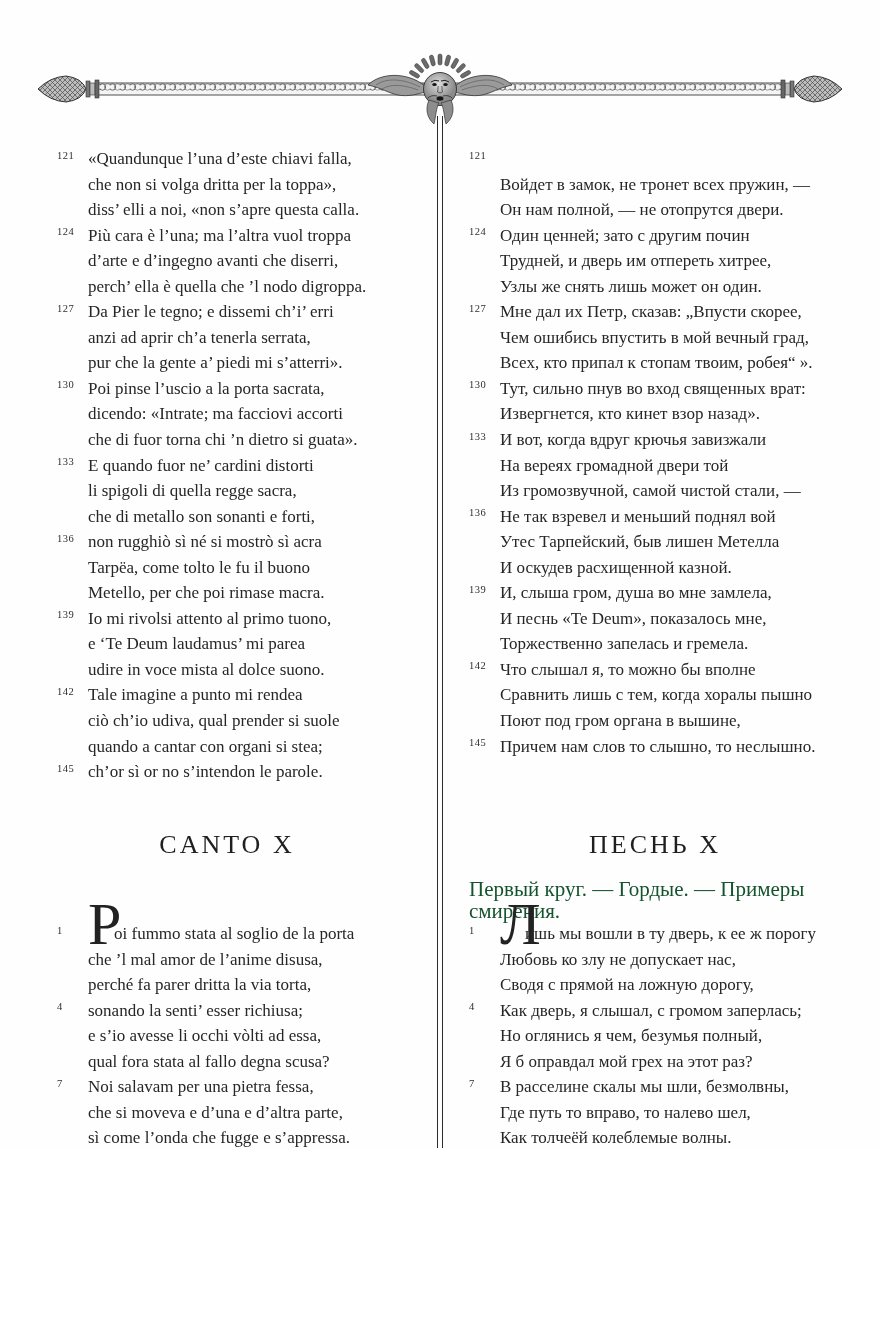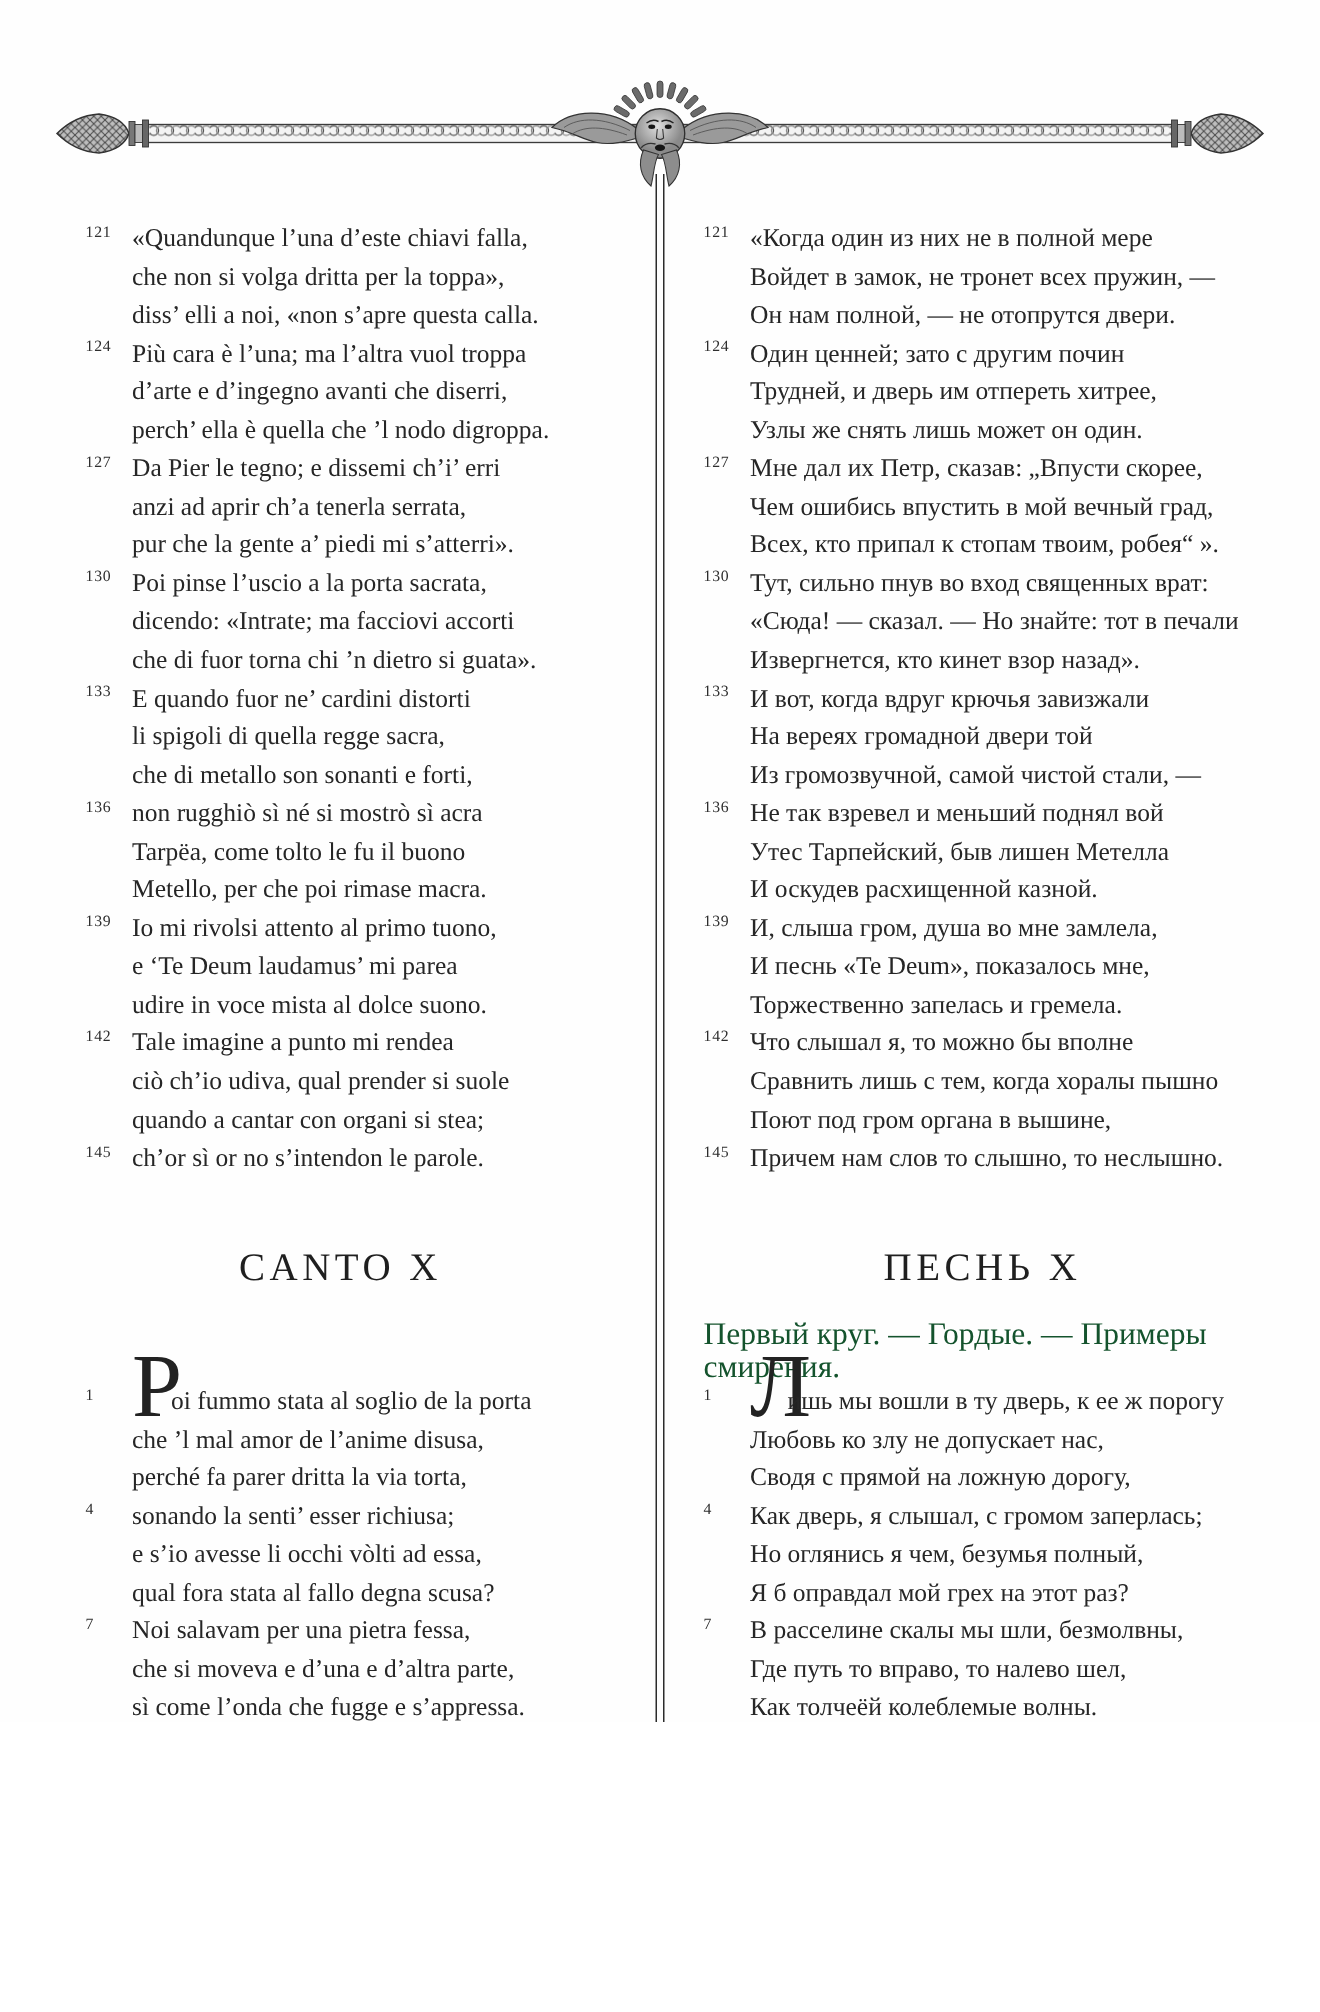--- a/index.html
+++ b/index.html
@@ -307,21 +307,20 @@
 
         <span class="vtext">sì come l’onda che fugge e s’appressa.</span>
       </div>
     </div>
 
   <div class="vblock col-ru" style="left:469px;top:146px;width:372px;">
 
       <div class="vline">
         <span class="vnum">121</span>
 
-        <span class="vtext">«Когда один из них не в полной мере</span>
       </div>
 
       <div class="vline">
         <span class="vnum"></span>
 
         <span class="vtext">Войдет в замок, не тронет всех пружин, —</span>
       </div>
 
       <div class="vline">
         <span class="vnum"></span>
@@ -364,25 +363,20 @@
 
         <span class="vtext">Всех, кто припал к стопам твоим, робея“ ».</span>
       </div>
 
       <div class="vline">
         <span class="vnum">130</span>
 
         <span class="vtext">Тут, сильно пнув во вход священных врат:</span>
       </div>
 
-      <div class="vline">
-        <span class="vnum"></span>
-
-        <span class="vtext">«Сюда! — сказал. — Но знайте: тот в печали</span>
-      </div>
 
       <div class="vline">
         <span class="vnum"></span>
 
         <span class="vtext">Извергнется, кто кинет взор назад».</span>
       </div>
 
       <div class="vline">
         <span class="vnum">133</span>
 

